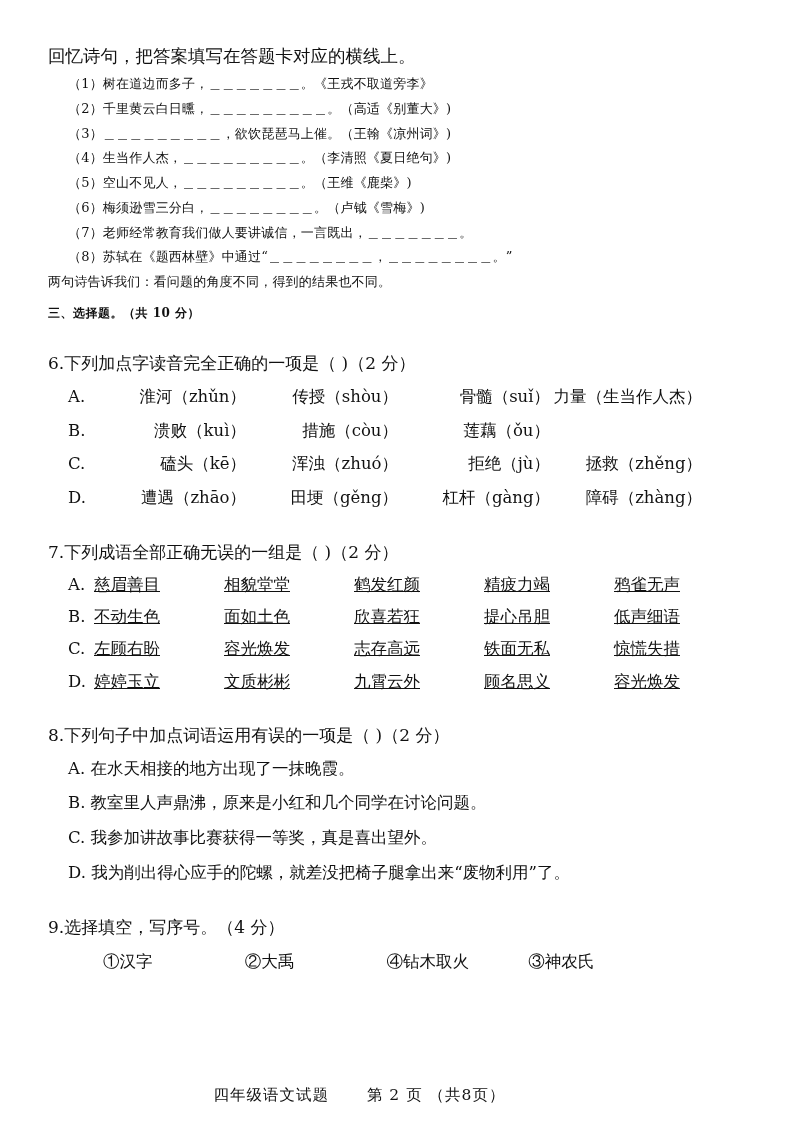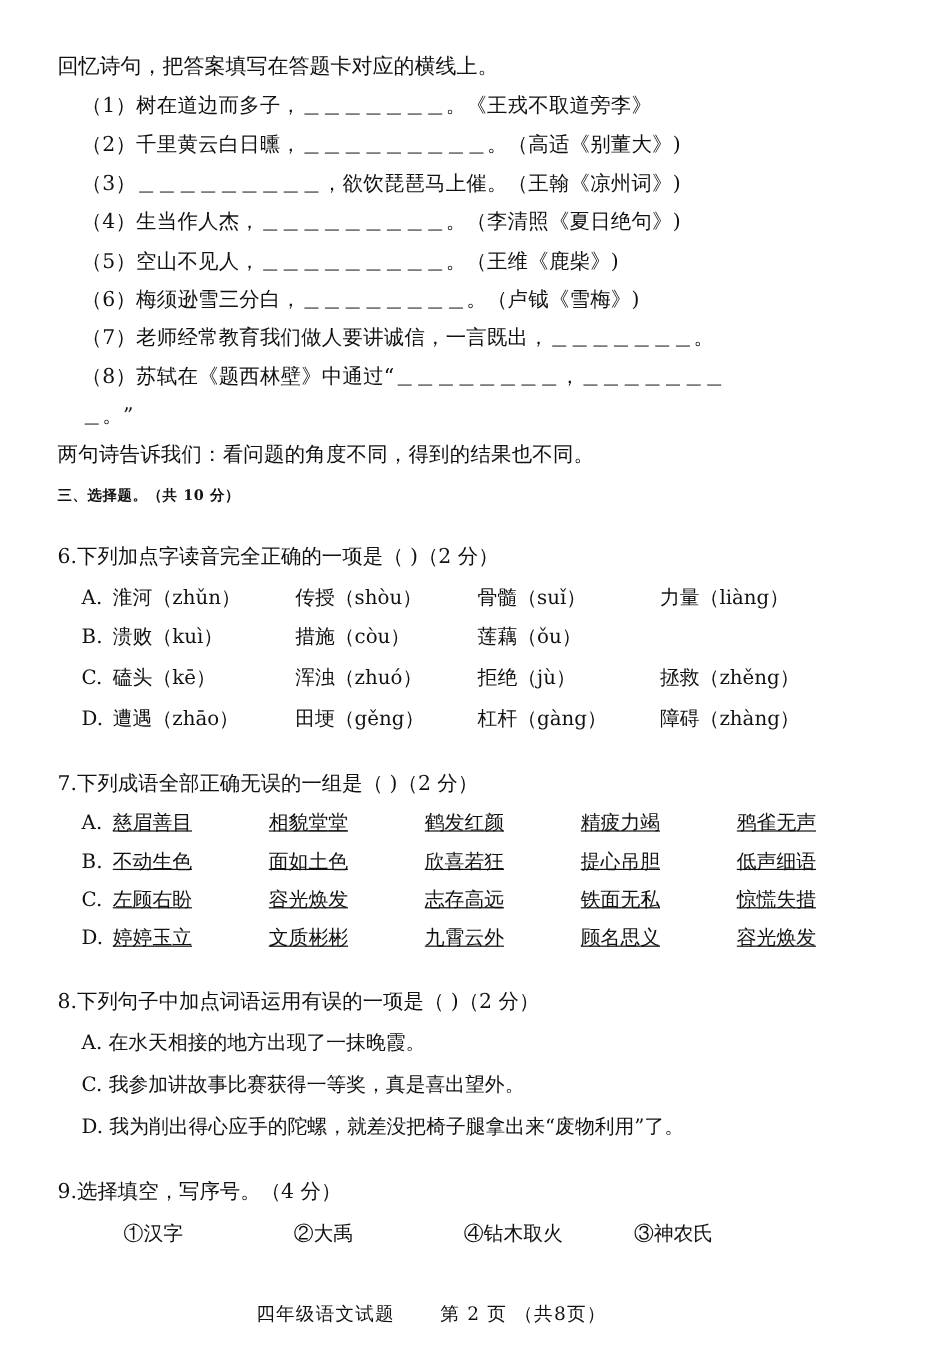--- a/index.html
+++ b/index.html
@@ -16,21 +16,21 @@
     overflow: hidden;
   }
   .page {
     position: relative;
     width: 683px;
     height: 1122px;
     box-sizing: border-box;
     padding: 40px 48px 0 48px;
   }
   .line {
-    font-size: 17px;
+    font-size: 13px;
     line-height: 1.9;
     letter-spacing: 0.2px;
     white-space: pre-wrap;
   }
   .indent1 {
     text-indent: 0;
     padding-left: 20px;
   }
   .lead {
     font-size: 17.5px;
@@ -60,20 +60,21 @@
   }
   .opt-cells {
     display: flex;
     flex: 1 1 auto;
   }
   .opt-cells > span {
     display: inline-block;
   }
   .pinyin-row .opt-cells > span {
     width: 152px;
+    text-align: right;
   }
   .idiom-row {
     font-size: 16.5px;
     line-height: 1.95;
     padding-left: 20px;
     display: flex;
   }
   .idiom-row .opt-cells > span {
     width: 130px;
     text-decoration: underline;
@@ -132,21 +133,21 @@
   <div class="section-title">三、选择题。（共 10 分）</div>
 
   <div class="q-stem">6.下列加点字读音完全正确的一项是（        )（2 分）</div>
 
   <div class="opt-row pinyin-row">
     <span class="opt-label">A.</span>
     <span class="opt-cells">
       <span>淮河（zhǔn）</span>
       <span>传授（shòu）</span>
       <span>骨髓（suǐ）</span>
-      <span>力量（liàng）</span>
+      <span>力量（生当作人杰）</span>
     </span>
   </div>
   <div class="opt-row pinyin-row">
     <span class="opt-label">B.</span>
     <span class="opt-cells">
       <span>溃败（kuì）</span>
       <span>措施（còu）</span>
       <span>莲藕（ǒu）</span>
     </span>
   </div>
@@ -207,20 +208,21 @@
       <span>婷婷玉立</span>
       <span>文质彬彬</span>
       <span>九霄云外</span>
       <span>顾名思义</span>
       <span>容光焕发</span>
     </span>
   </div>
 
   <div class="q-stem">8.下列句子中加点词语运用有误的一项是（        )（2 分）</div>
   <div class="plain-opt">A. 在水天相接的地方出现了一抹晚霞。</div>
+  <div class="plain-opt">B. 教室里人声鼎沸，原来是小红和几个同学在讨论问题。</div>
   <div class="plain-opt">C. 我参加讲故事比赛获得一等奖，真是喜出望外。</div>
   <div class="plain-opt">D. 我为削出得心应手的陀螺，就差没把椅子腿拿出来“废物利用”了。</div>
 
   <div class="q-stem">9.选择填空，写序号。（4 分）</div>
   <div class="fill-row">
     <span>①汉字</span>
     <span>②大禹</span>
     <span>④钻木取火</span>
     <span>③神农氏</span>
   </div>

